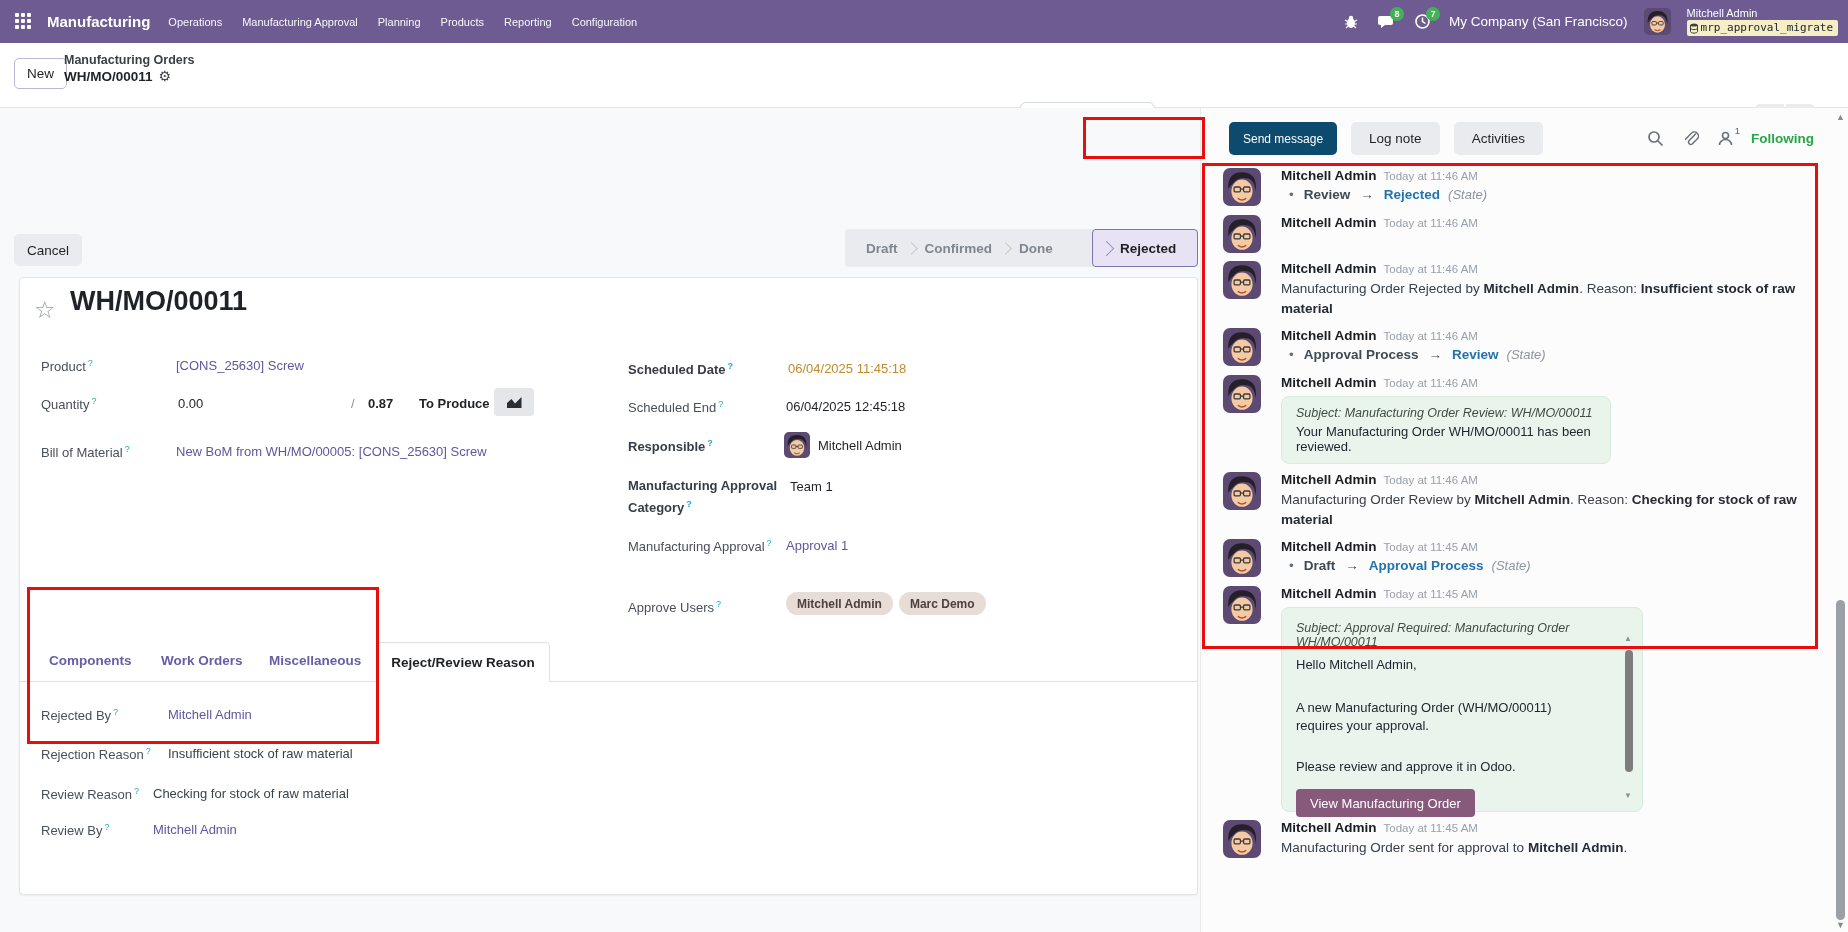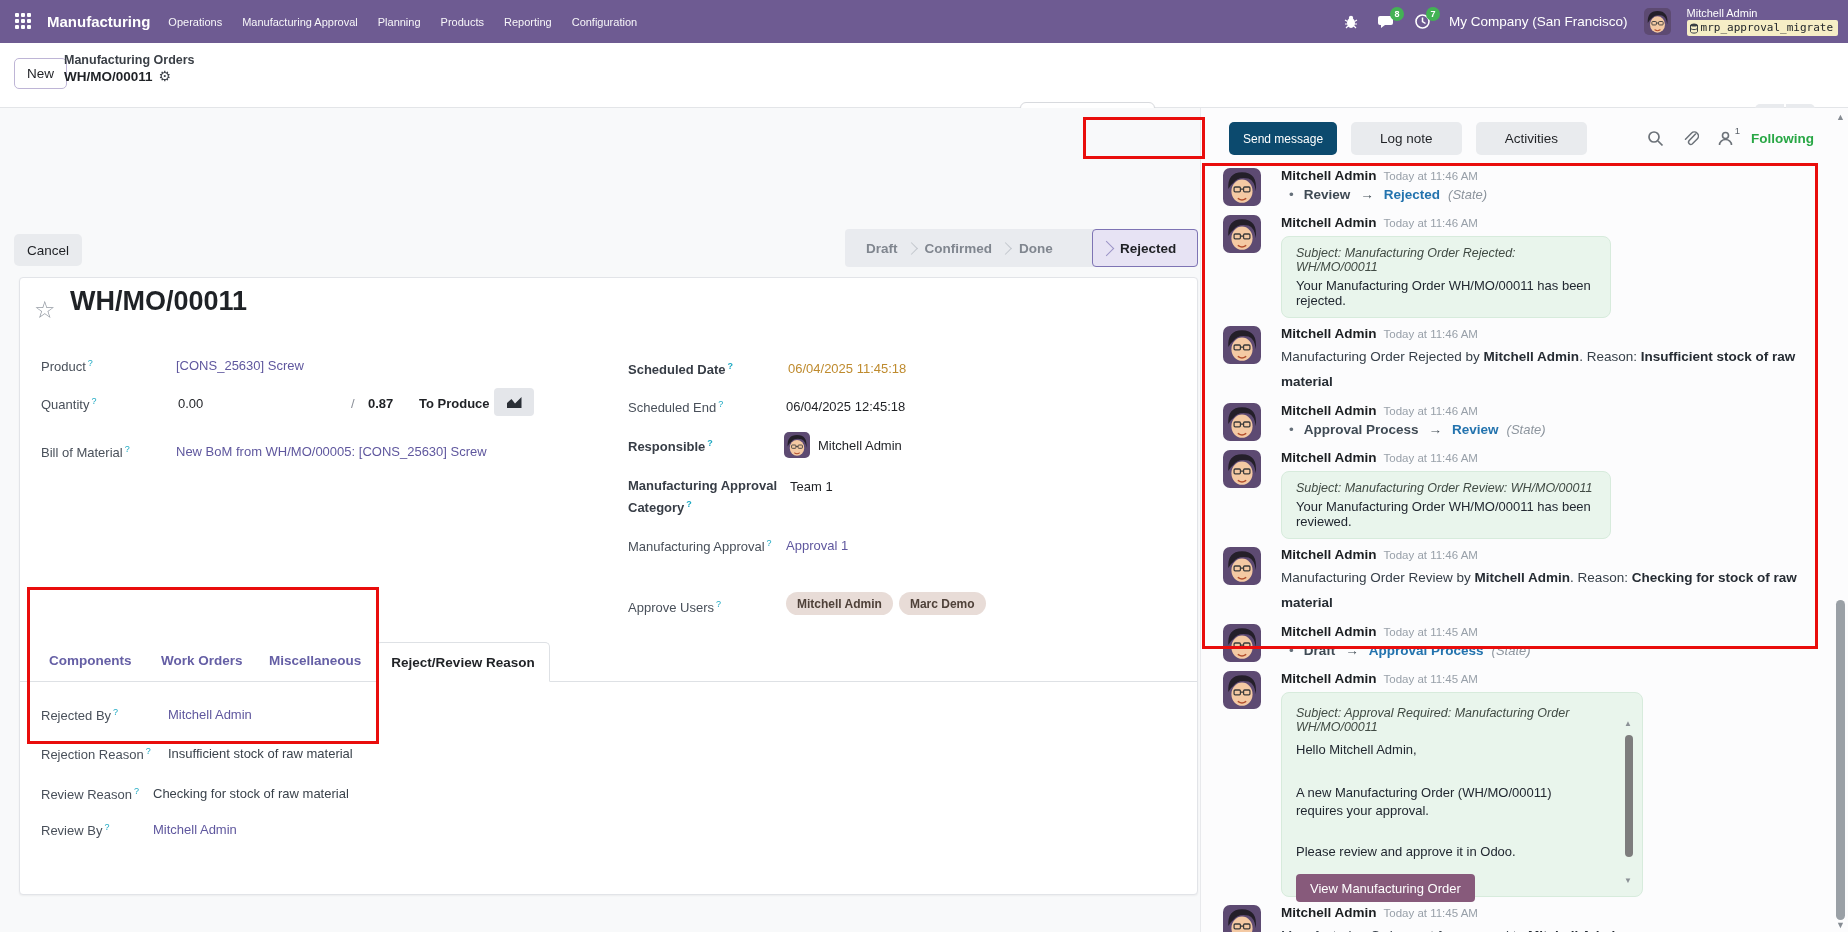--- a/index.html
+++ b/index.html
@@ -70,40 +70,40 @@
   .chart-btn { position:absolute; left:474px; top:110px; width:40px; height:28px; background:#e4e6ea; border:none; border-radius:4px; display:flex; align-items:center; justify-content:center; cursor:pointer; }
 
   
   .tabsline { position:absolute; left:0; top:403px; width:1177px; border-bottom:1px solid #dee1e5; }
   .tab { position:absolute; top:375px; font-size:13.5px; font-weight:600; color:#655fa5; cursor:pointer; }
   .tab-active { position:absolute; left:356px; top:364px; width:174px; height:40px; background:#fff; border:1px solid #dee1e5; border-bottom:1px solid #fff; border-radius:5px 5px 0 0; display:flex; align-items:center; justify-content:center; font-size:13.5px; font-weight:600; color:#1f2125; cursor:pointer; z-index:2; }
 
   
   .chat-top { height:56px; padding:14px 0 0 28px; display:flex; align-items:flex-start; }
   .btn-send { height:33px; padding:0 14px; background:#0c4a6e; color:#fff; border:none; border-radius:5px; font-size:12px; font-weight:500; cursor:pointer; }
-  .btn-flat { height:33px; padding:0 29px; background:#e9ebee; color:#1f2125; border:none; border-radius:5px; font-size:13.5px; font-weight:500; margin-left:14px; cursor:pointer; }
+  .btn-flat { height:33px; padding:0 18px; background:#e9ebee; color:#1f2125; border:none; border-radius:5px; font-size:13.5px; font-weight:500; margin-left:14px; cursor:pointer; }
   .chat-tools { margin-left:auto; display:flex; align-items:center; gap:17px; padding-right:34px; padding-top:7px; }
   .tool-ic { width:18px; height:18px; display:flex; align-items:center; justify-content:center; cursor:pointer; position:relative; }
   .tool-ic sup { position:absolute; top:-4px; right:-6px; font-size:9.5px; color:#5d646c; }
   .following { color:#28a745; font-weight:700; font-size:13.5px; cursor:pointer; }
 
   .messages { padding:4px 32px 0 22px; }
   .msg { display:flex; gap:20px; margin-bottom:9px; }
   .msg-note { margin-bottom:8px; }
   .msg-avatar { width:38px; height:38px; border-radius:7px; overflow:hidden; flex:0 0 auto; }
   .msg-body { flex:1; min-width:0; }
   .msg-name { font-size:13.5px; font-weight:700; color:#1b1e21; cursor:pointer; }
   .msg-time { font-size:11.5px; color:#98a0a9; margin-left:7px; }
   .msg-track { margin-top:4px; font-size:13.5px; display:flex; align-items:center; }
   .msg-track .bullet { color:#66707a; margin:0 10px 0 8px; }
   .msg-track .old { color:#3f4a54; font-weight:600; }
   .msg-track .arr { color:#3f4a54; margin:0 10px; }
   .msg-track .new { color:#2373ae; font-weight:700; }
   .msg-track .st { font-style:italic; color:#8d959e; margin-left:8px; font-size:13px; }
-  .msg-text { margin-top:3px; font-size:13.5px; color:#374049; line-height:25px; max-width:548px; }
+  .msg-text { margin-top:3px; font-size:13.5px; color:#374049; line-height:20px; max-width:548px; }
   .msg-text b { color:#262c33; }
   .note-box { margin-top:6px; width:330px; background:#e9f5ec; border:1px solid #d7ebdc; border-radius:8px; padding:9px 14px; }
   .note-subject { font-style:italic; font-size:12.5px; color:#414b44; }
   .note-line { margin-top:4px; font-size:13px; color:#222831; }
   .email-box { width:362px; height:205px; position:relative; padding:13px 40px 0 14px; }
   .email-box .p1 { margin-top:8px; font-size:13px; color:#222831; }
   .email-box .p2 { margin-top:27px; font-size:13px; color:#222831; max-width:285px; line-height:18px; }
   .email-box .p3 { margin-top:24px; font-size:13px; color:#222831; }
   .email-btn { margin-top:15px; height:28px; padding:0 14px; background:#875a7b; color:#fff; border:none; border-radius:4px; font-size:13px; cursor:pointer; }
   .inner-scroll { position:absolute; right:7px; top:26px; width:12px; height:166px; }
@@ -355,24 +355,20 @@
               <rect width="36" height="36" fill="#5d4a72"></rect>
               <ellipse cx="18" cy="22" rx="10" ry="11" fill="#f4c9a3"></ellipse>
               <path d="M5 20 Q4 4 18 4 Q33 4 31 22 Q30 12 24 10 Q14 8 10 14 Q7 16 5 20 Z" fill="#241f29"></path>
               <rect x="10.5" y="18" width="6" height="4.6" rx="1" fill="none" stroke="#3a3a3a" stroke-width="1.2"></rect>
               <rect x="19.5" y="18" width="6" height="4.6" rx="1" fill="none" stroke="#3a3a3a" stroke-width="1.2"></rect>
               <path d="M16.5 20 h3" stroke="#3a3a3a" stroke-width="1.2"></path>
               <path d="M14.5 29 Q18 31.5 21.5 29" fill="none" stroke="#b3502e" stroke-width="1.4" stroke-linecap="round"></path>
             </svg></div>
           <div class="msg-body">
             <div><span class="msg-name">Mitchell Admin</span><span class="msg-time">Today at 11:46 AM</span></div>
-            <div class="note-box">
-              <div class="note-subject">Subject: Manufacturing Order Rejected: WH/MO/00011</div>
-              <div class="note-line">Your Manufacturing Order WH/MO/00011 has been rejected.</div>
-            </div>
           </div>
         </div>
         <div class="msg">
           <div class="msg-avatar"><svg width="100%" height="100%" viewBox="0 0 36 36">
               <rect width="36" height="36" fill="#5d4a72"></rect>
               <ellipse cx="18" cy="22" rx="10" ry="11" fill="#f4c9a3"></ellipse>
               <path d="M5 20 Q4 4 18 4 Q33 4 31 22 Q30 12 24 10 Q14 8 10 14 Q7 16 5 20 Z" fill="#241f29"></path>
               <rect x="10.5" y="18" width="6" height="4.6" rx="1" fill="none" stroke="#3a3a3a" stroke-width="1.2"></rect>
               <rect x="19.5" y="18" width="6" height="4.6" rx="1" fill="none" stroke="#3a3a3a" stroke-width="1.2"></rect>
               <path d="M16.5 20 h3" stroke="#3a3a3a" stroke-width="1.2"></path>

